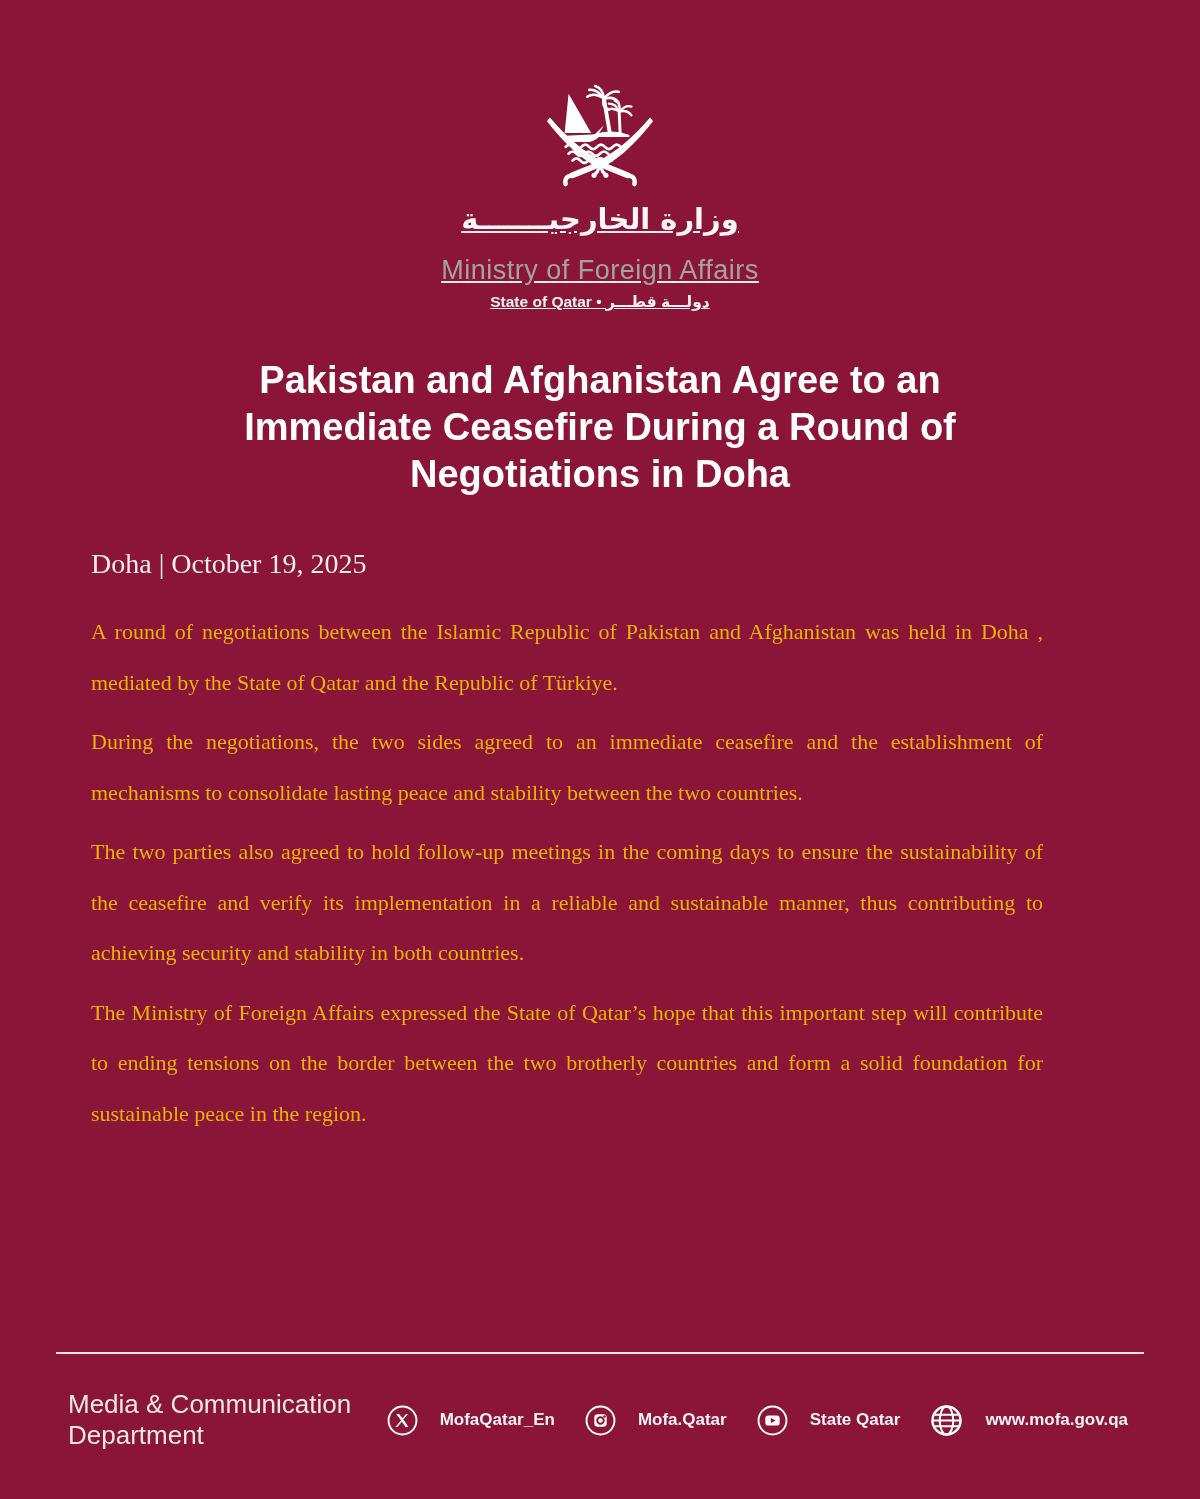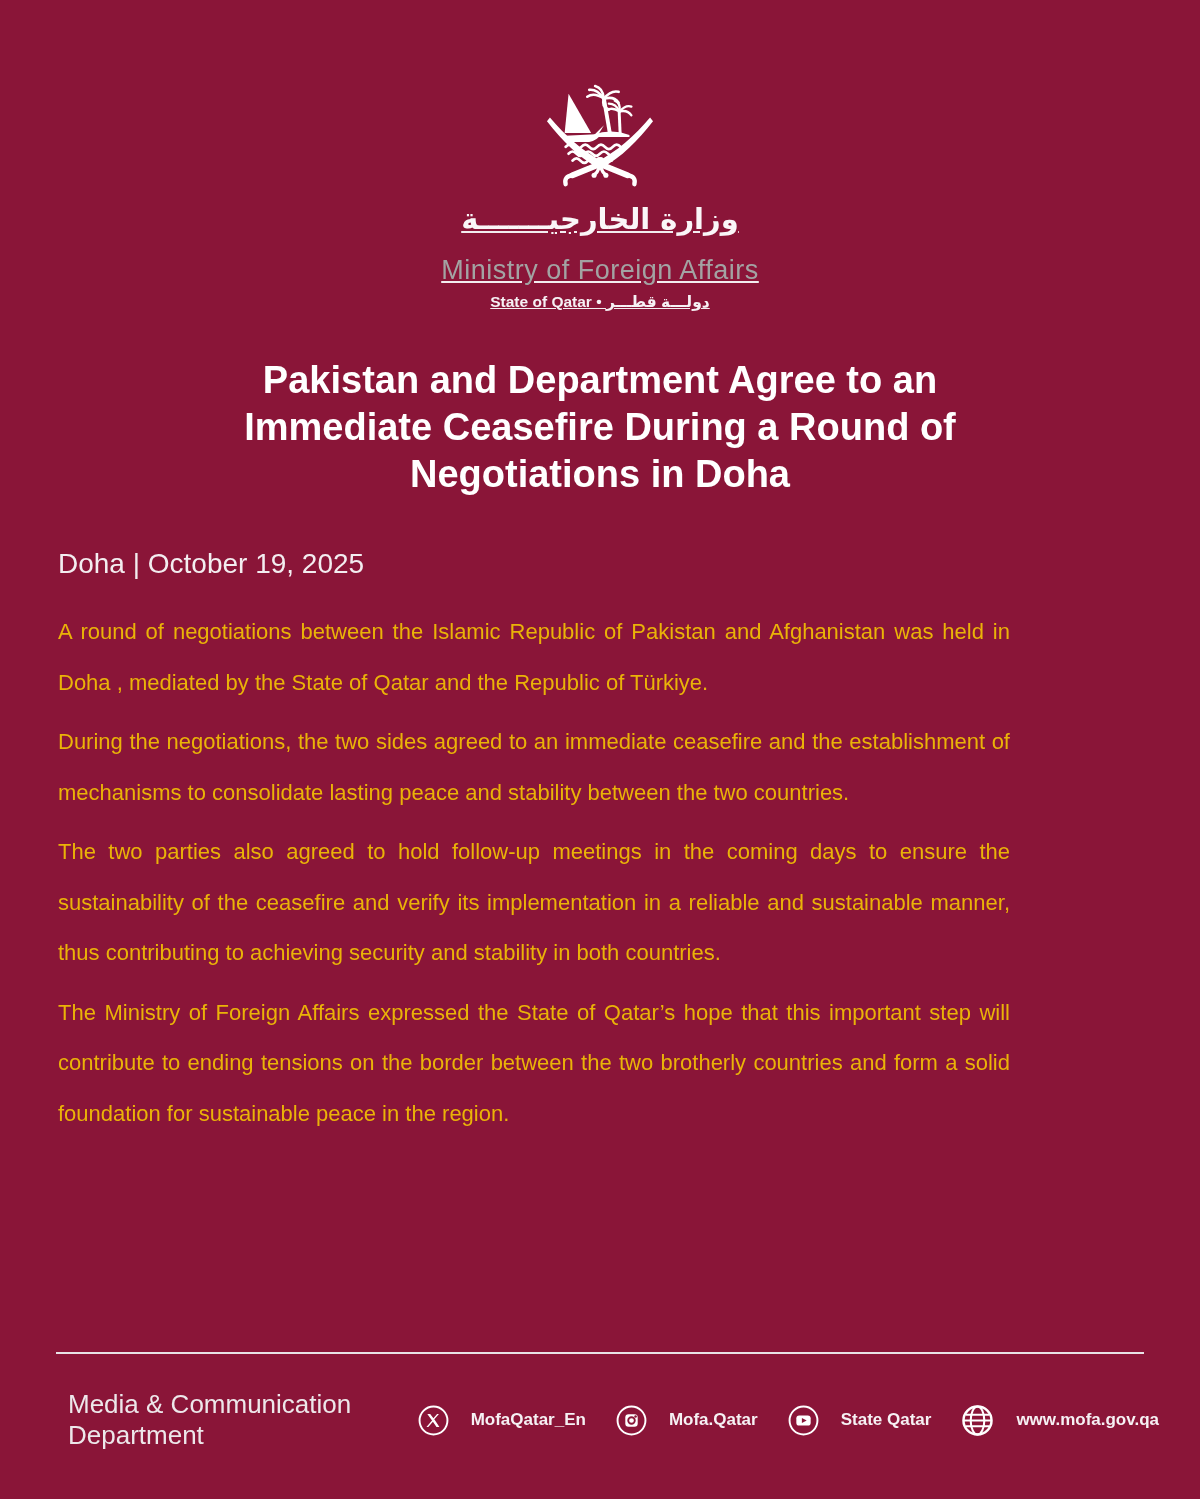--- a/index.html
+++ b/index.html
@@ -38,21 +38,22 @@
   .headline {
     margin-top: 46px;
     text-align: center;
     font-size: 38px;
     line-height: 47px;
     font-weight: 700;
     color: #FFFFFF;
   }
   .article {
     width: 952px;
-    margin: 50px 0 0 58px;
+    margin: 50px 0 0 91px;
+    font-family: Liberation Serif, serif;
   }
   .dateline {
     font-size: 28px;
     color: #F3EDF0;
     margin: 0 0 27px 0;
   }
   .article p {
     font-size: 22px;
     line-height: 50.5px;
     text-align: justify;
@@ -63,21 +64,21 @@
     position: absolute;
     left: 56px;
     right: 56px;
     top: 1352px;
     height: 0;
     border-top: 2px solid #E9E2E6;
   }
   .footer-row {
     position: absolute;
     left: 68px;
-    right: 41px;
+    right: 72px;
     top: 1394px;
     height: 52px;
     display: flex;
     justify-content: space-between;
     align-items: center;
   }
   .dept {
     font-size: 26px;
     font-weight: 400;
     color: #EDE7EA;
@@ -145,21 +146,21 @@
         <use href="#sword"></use>
         <use href="#sword" transform="translate(130,0) scale(-1,1)"></use>
       </svg>
     </span>
     <div class="arabic-title">وزارة الخارجيـــــــة</div>
     <div class="english-title">Ministry of Foreign Affairs</div>
     <div class="subtitle">State of Qatar • دولـــة قطـــر</div>
   </div>
 
   <div class="headline">
-    <div>Pakistan and Department Agree to an</div>
+    <div>Pakistan and Afghanistan Agree to an</div>
     <div>Immediate Ceasefire During a Round of</div>
     <div>Negotiations in Doha</div>
   </div>
 
   <div class="article">
     <div class="dateline">Doha | October 19, 2025</div>
     <p>A round of negotiations between the Islamic Republic of Pakistan and Afghanistan was held in Doha , mediated by the State of Qatar and the Republic of Türkiye.</p>
     <p>During the negotiations, the two sides agreed to an immediate ceasefire and the establishment of mechanisms to consolidate lasting peace and stability between the two countries.</p>
     <p>The two parties also agreed to hold follow-up meetings in the coming days to ensure the sustainability of the ceasefire and verify its implementation in a reliable and sustainable manner, thus contributing to achieving security and stability in both countries.</p>
     <p>The Ministry of Foreign Affairs expressed the State of Qatar’s hope that this important step will contribute to ending tensions on the border between the two brotherly countries and form a solid foundation for sustainable peace in the region.</p>

